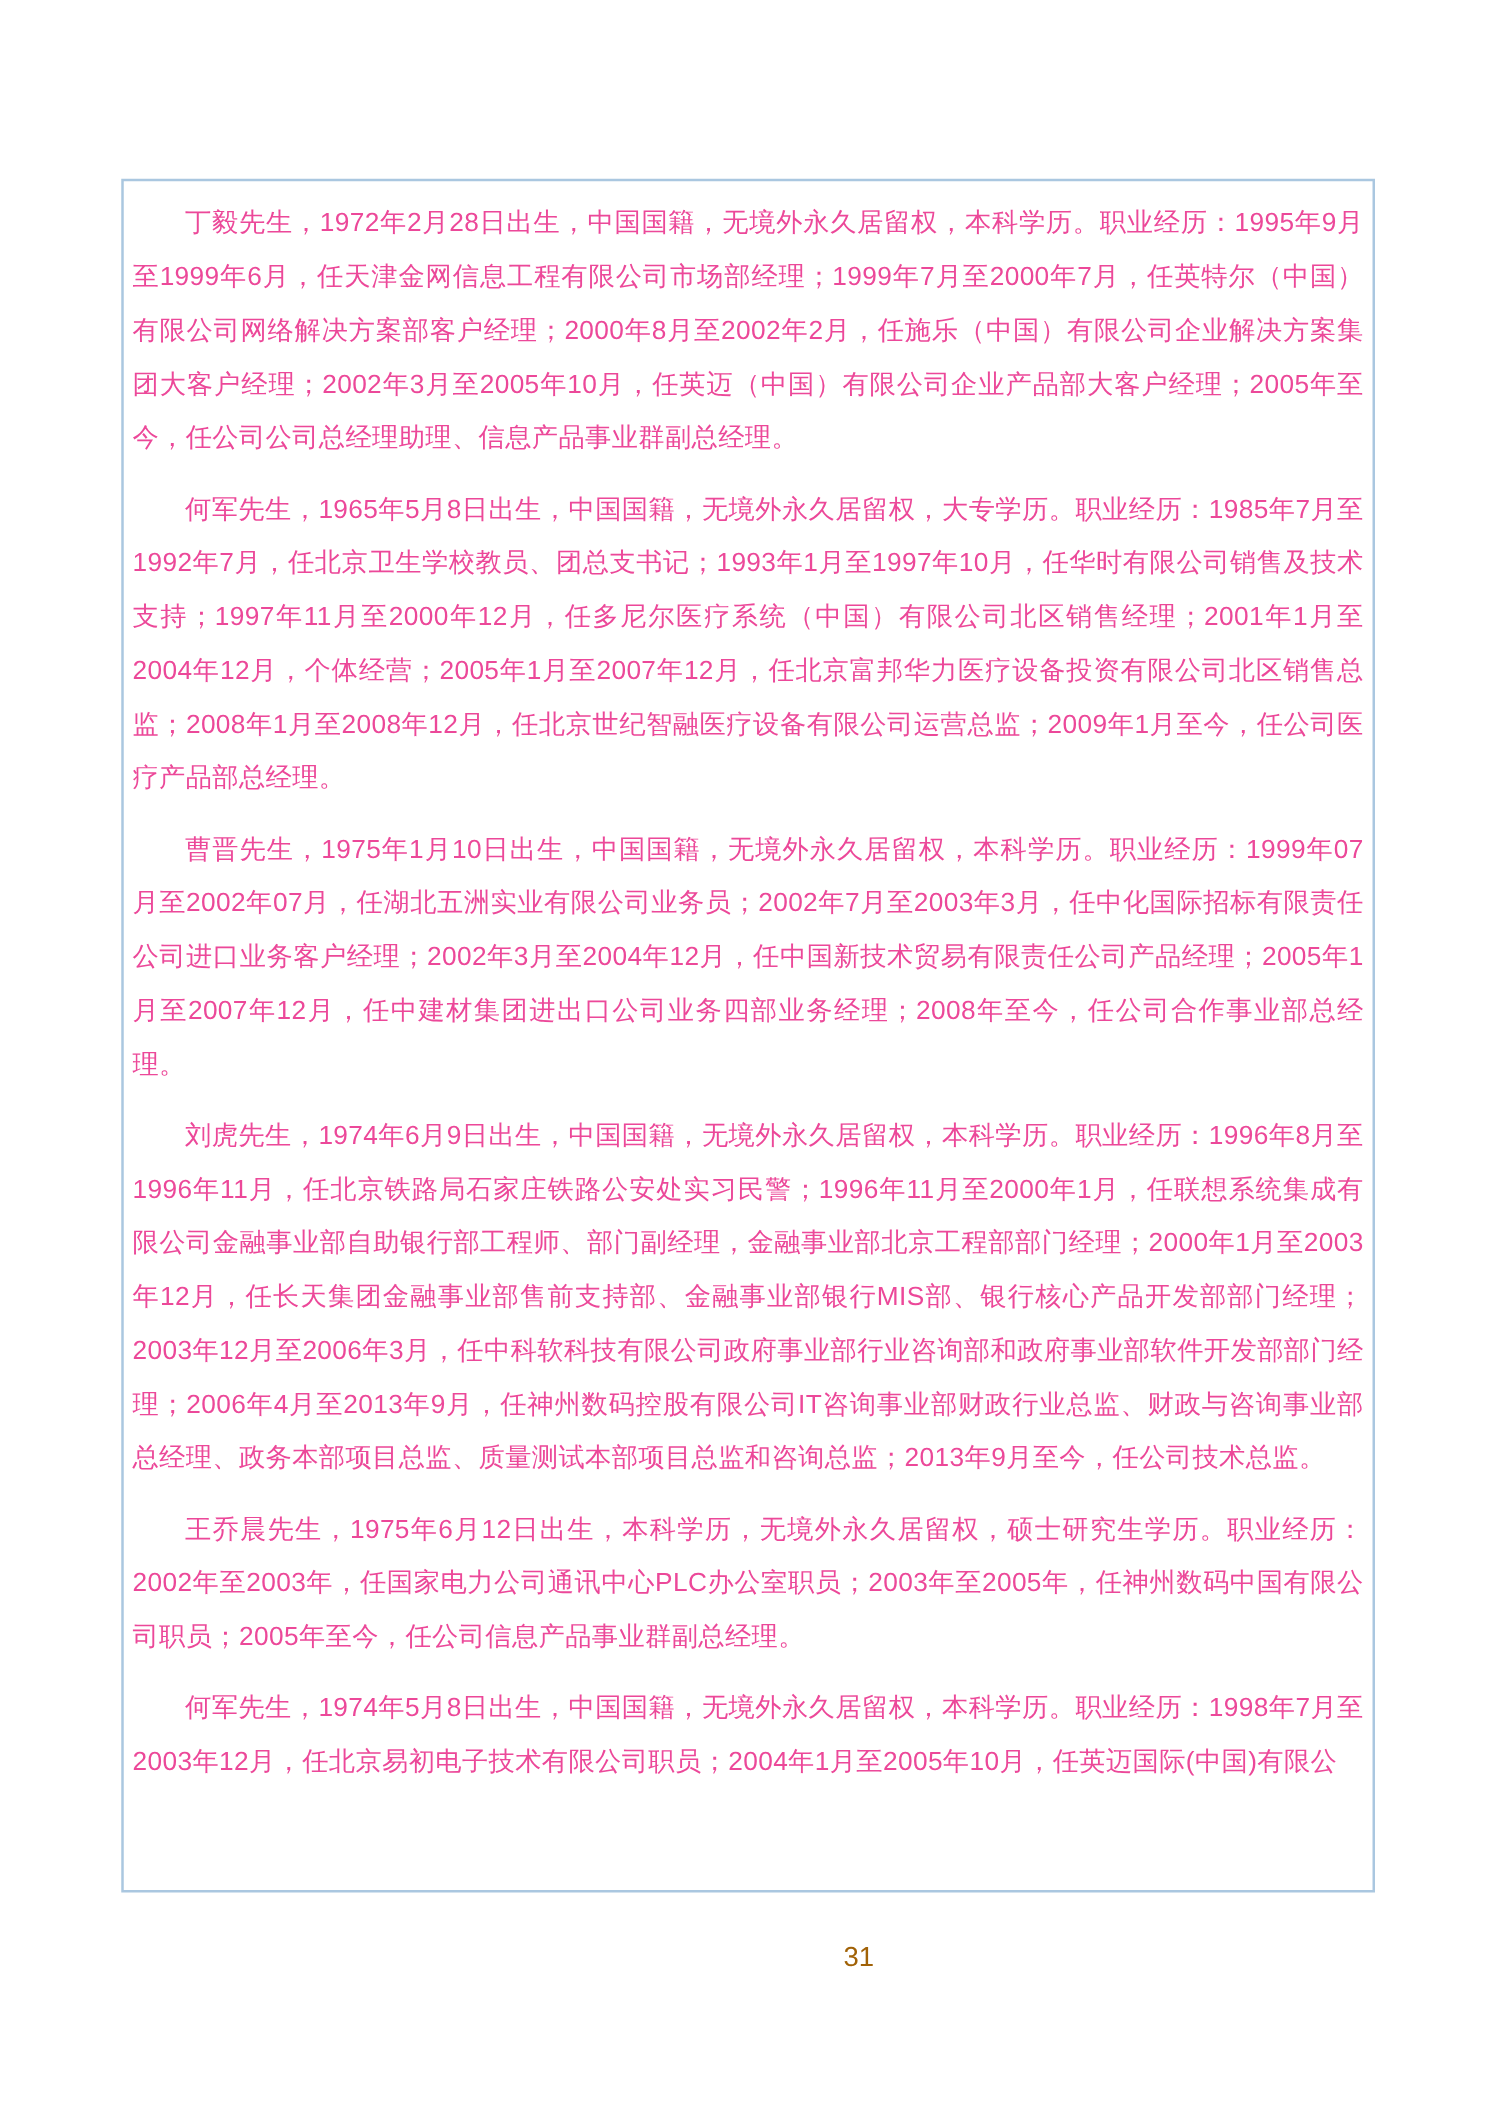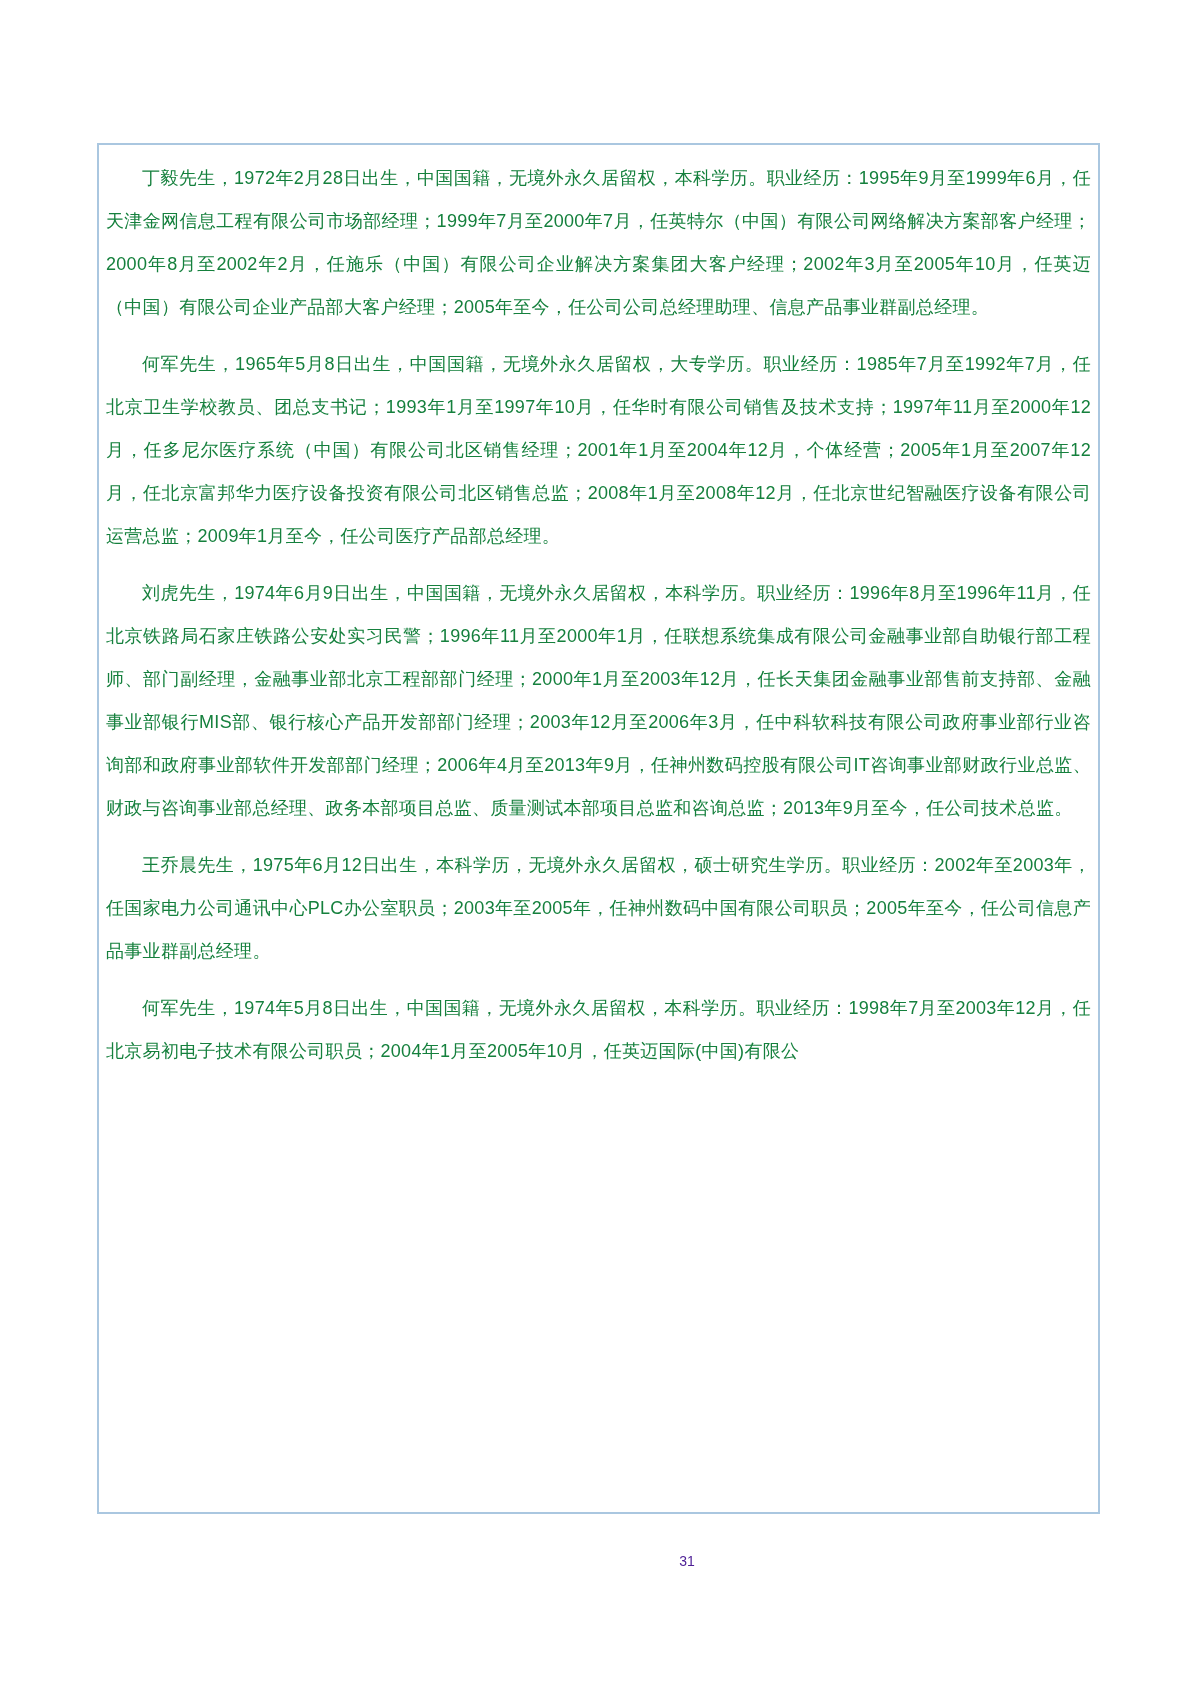--- a/index.html
+++ b/index.html
@@ -22,49 +22,50 @@
     width: 1003px;
     height: 1371px;
     box-sizing: border-box;
     border: 2px solid #aac7e0;
     background: #ffffff;
     padding: 12px 7px 0 7px;
     overflow: hidden;
   }
   p.bio {
     margin: 0;
-    font-size: 18px;
+    font-size: 21px;
     line-height: 43px;
-    color: #15803d;
+    color: #ec4899;
     text-align: justify;
     text-justify: inter-character;
     text-indent: 2em;
     letter-spacing: 0.3px;
   }
   p.bio + p.bio {
     margin-top: 14px;
   }
   .page-number {
     position: absolute;
     left: 667px;
     top: 1553px;
     width: 40px;
     text-align: center;
-    font-size: 14px;
-    color: #4c1d95;
+    font-size: 22px;
+    color: #a16207;
   }
 </style>
 </head>
 <body>
 
 <div class="page">
 
   <div class="content-box">
     <p class="bio">丁毅先生，1972年2月28日出生，中国国籍，无境外永久居留权，本科学历。职业经历：1995年9月至1999年6月，任天津金网信息工程有限公司市场部经理；1999年7月至2000年7月，任英特尔（中国）有限公司网络解决方案部客户经理；2000年8月至2002年2月，任施乐（中国）有限公司企业解决方案集团大客户经理；2002年3月至2005年10月，任英迈（中国）有限公司企业产品部大客户经理；2005年至今，任公司公司总经理助理、信息产品事业群副总经理。</p>
     <p class="bio">何军先生，1965年5月8日出生，中国国籍，无境外永久居留权，大专学历。职业经历：1985年7月至1992年7月，任北京卫生学校教员、团总支书记；1993年1月至1997年10月，任华时有限公司销售及技术支持；1997年11月至2000年12月，任多尼尔医疗系统（中国）有限公司北区销售经理；2001年1月至2004年12月，个体经营；2005年1月至2007年12月，任北京富邦华力医疗设备投资有限公司北区销售总监；2008年1月至2008年12月，任北京世纪智融医疗设备有限公司运营总监；2009年1月至今，任公司医疗产品部总经理。</p>
+    <p class="bio">曹晋先生，1975年1月10日出生，中国国籍，无境外永久居留权，本科学历。职业经历：1999年07月至2002年07月，任湖北五洲实业有限公司业务员；2002年7月至2003年3月，任中化国际招标有限责任公司进口业务客户经理；2002年3月至2004年12月，任中国新技术贸易有限责任公司产品经理；2005年1月至2007年12月，任中建材集团进出口公司业务四部业务经理；2008年至今，任公司合作事业部总经理。</p>
     <p class="bio">刘虎先生，1974年6月9日出生，中国国籍，无境外永久居留权，本科学历。职业经历：1996年8月至1996年11月，任北京铁路局石家庄铁路公安处实习民警；1996年11月至2000年1月，任联想系统集成有限公司金融事业部自助银行部工程师、部门副经理，金融事业部北京工程部部门经理；2000年1月至2003年12月，任长天集团金融事业部售前支持部、金融事业部银行MIS部、银行核心产品开发部部门经理；2003年12月至2006年3月，任中科软科技有限公司政府事业部行业咨询部和政府事业部软件开发部部门经理；2006年4月至2013年9月，任神州数码控股有限公司IT咨询事业部财政行业总监、财政与咨询事业部总经理、政务本部项目总监、质量测试本部项目总监和咨询总监；2013年9月至今，任公司技术总监。</p>
     <p class="bio">王乔晨先生，1975年6月12日出生，本科学历，无境外永久居留权，硕士研究生学历。职业经历：2002年至2003年，任国家电力公司通讯中心PLC办公室职员；2003年至2005年，任神州数码中国有限公司职员；2005年至今，任公司信息产品事业群副总经理。</p>
     <p class="bio">何军先生，1974年5月8日出生，中国国籍，无境外永久居留权，本科学历。职业经历：1998年7月至2003年12月，任北京易初电子技术有限公司职员；2004年1月至2005年10月，任英迈国际(中国)有限公</p>
   </div>
 
   <div class="page-number">31</div>
 
 </div>
 
 </body></html>

